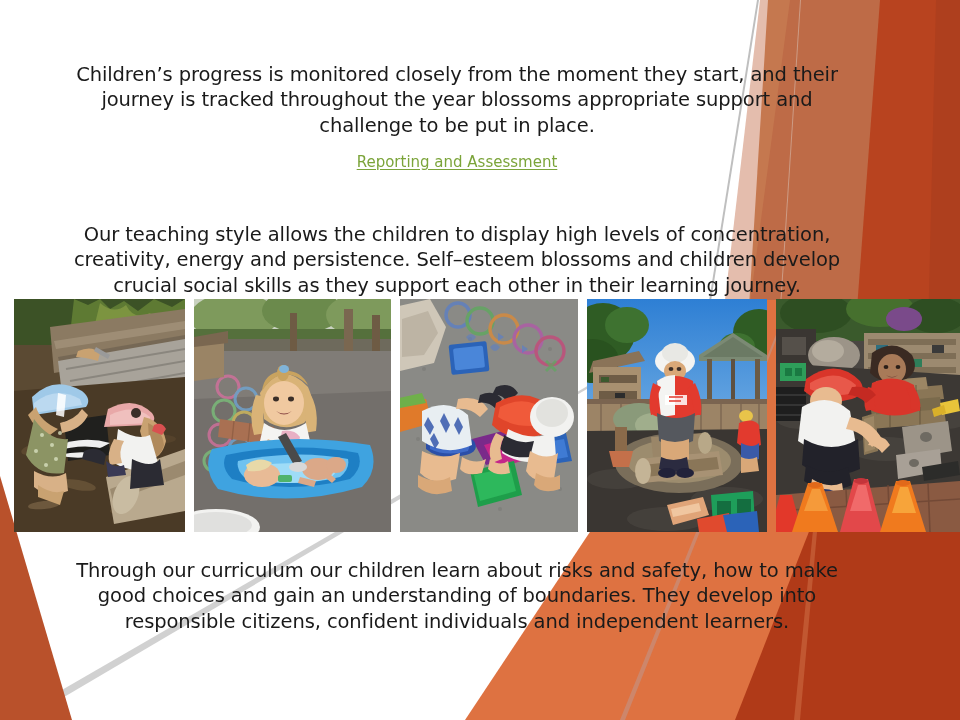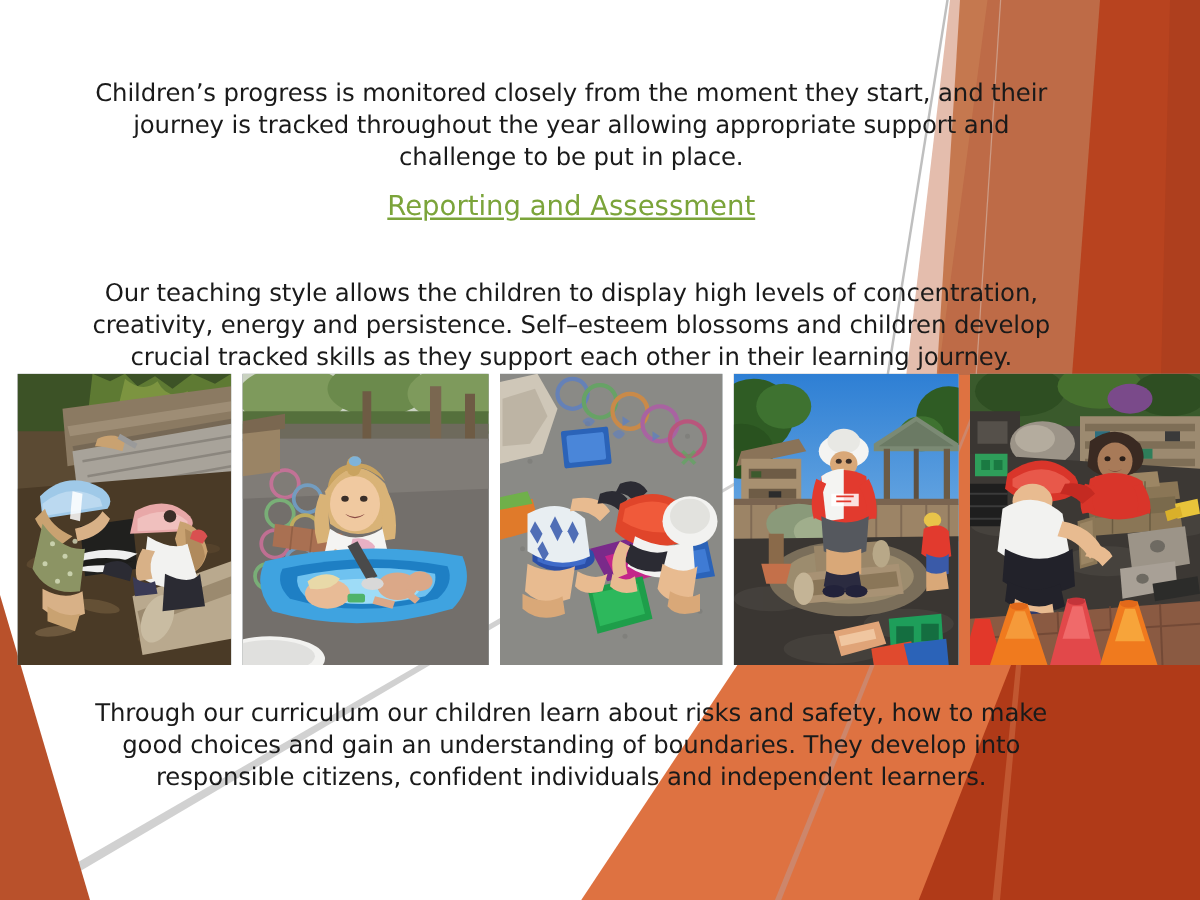--- a/index.html
+++ b/index.html
@@ -46,21 +46,21 @@
   }
   .link-wrap {
     left: 62px;
     top: 152px;
     width: 790px;
   }
   .link {
     color: #7BA43A;
     text-decoration: underline;
     text-underline-offset: 2px;
-    font-size: 22px;
+    font-size: 15px;
     cursor: pointer;
   }
   .para-mid {
     left: 52px;
     top: 222px;
     width: 810px;
   }
   .para-bot1 {
     left: 62px;
     top: 558px;
@@ -114,27 +114,27 @@
     <polygon points="900,300 960,300 960,720 735,720" fill="#B03A18"></polygon>
 
     <polygon points="736,300 738,300 25,720 10,720" fill="#C9C9C9" opacity="0.85"></polygon>
     <polygon points="790,300 792,300 625,720 620,720" fill="#C29487" opacity="0.6"></polygon>
     <polygon points="836,300 838,300 800,720 794,720" fill="#C9643C" opacity="0.7"></polygon>
 
     <polygon points="0,476 0,720 72,720" fill="#B9512B"></polygon>
 
   </svg>
 
-  <div class="textbox para para-top">Children’s progress is monitored closely from the moment they start, and their journey is tracked throughout the year allowing appropriate support and challenge to be put in place.</div>
+  <div class="textbox para para-top">Children’s progress is monitored closely from the moment they start, and their journey is tracked throughout the year blossoms appropriate support and challenge to be put in place.</div>
 
   <div class="textbox link-wrap">
     <span class="link">Reporting and Assessment</span>
   </div>
 
-  <div class="textbox para para-mid">Our teaching style allows the children to display high levels of concentration, creativity, energy and persistence.  Self–esteem blossoms and children develop crucial tracked skills as they support each other in their learning journey.</div>
+  <div class="textbox para para-mid">Our teaching style allows the children to display high levels of concentration, creativity, energy and persistence.  Self–esteem blossoms and children develop crucial social skills as they support each other in their learning journey.</div>
 
   <div class="photo-strip">
 
     <div class="photo" style="width:171px">
       <svg width="171" height="233" viewBox="0 0 171 233">
         <defs>
           <clipPath id="c1">
               <rect width="171" height="233"></rect>
             </clipPath>
         </defs>

